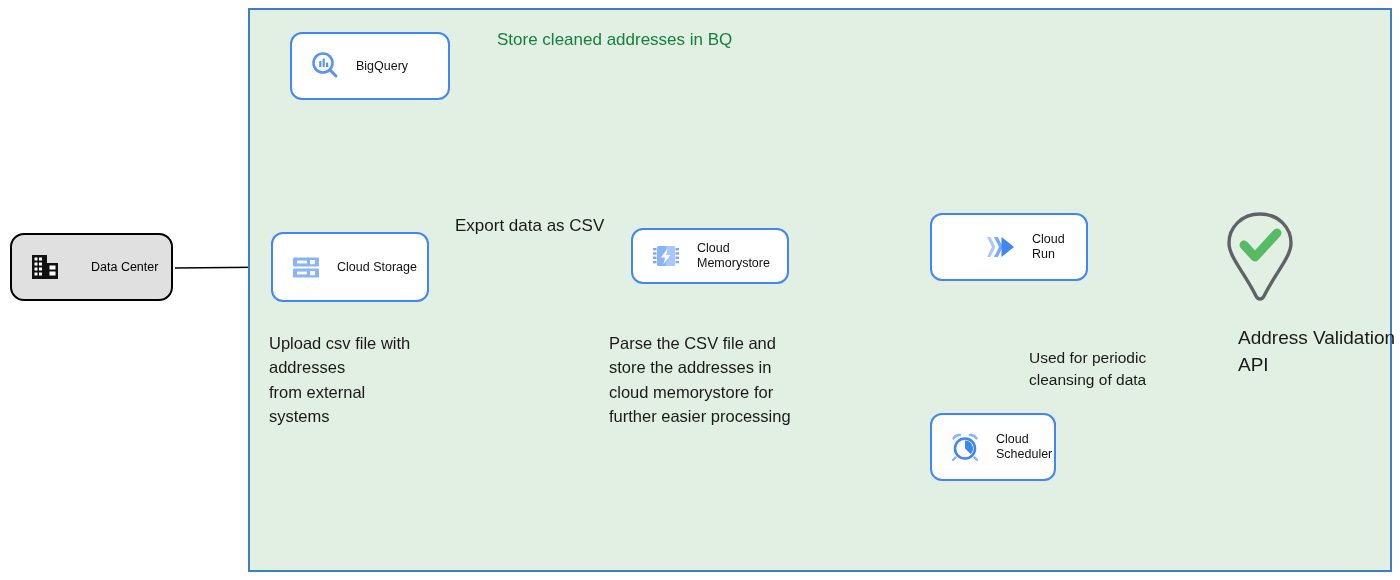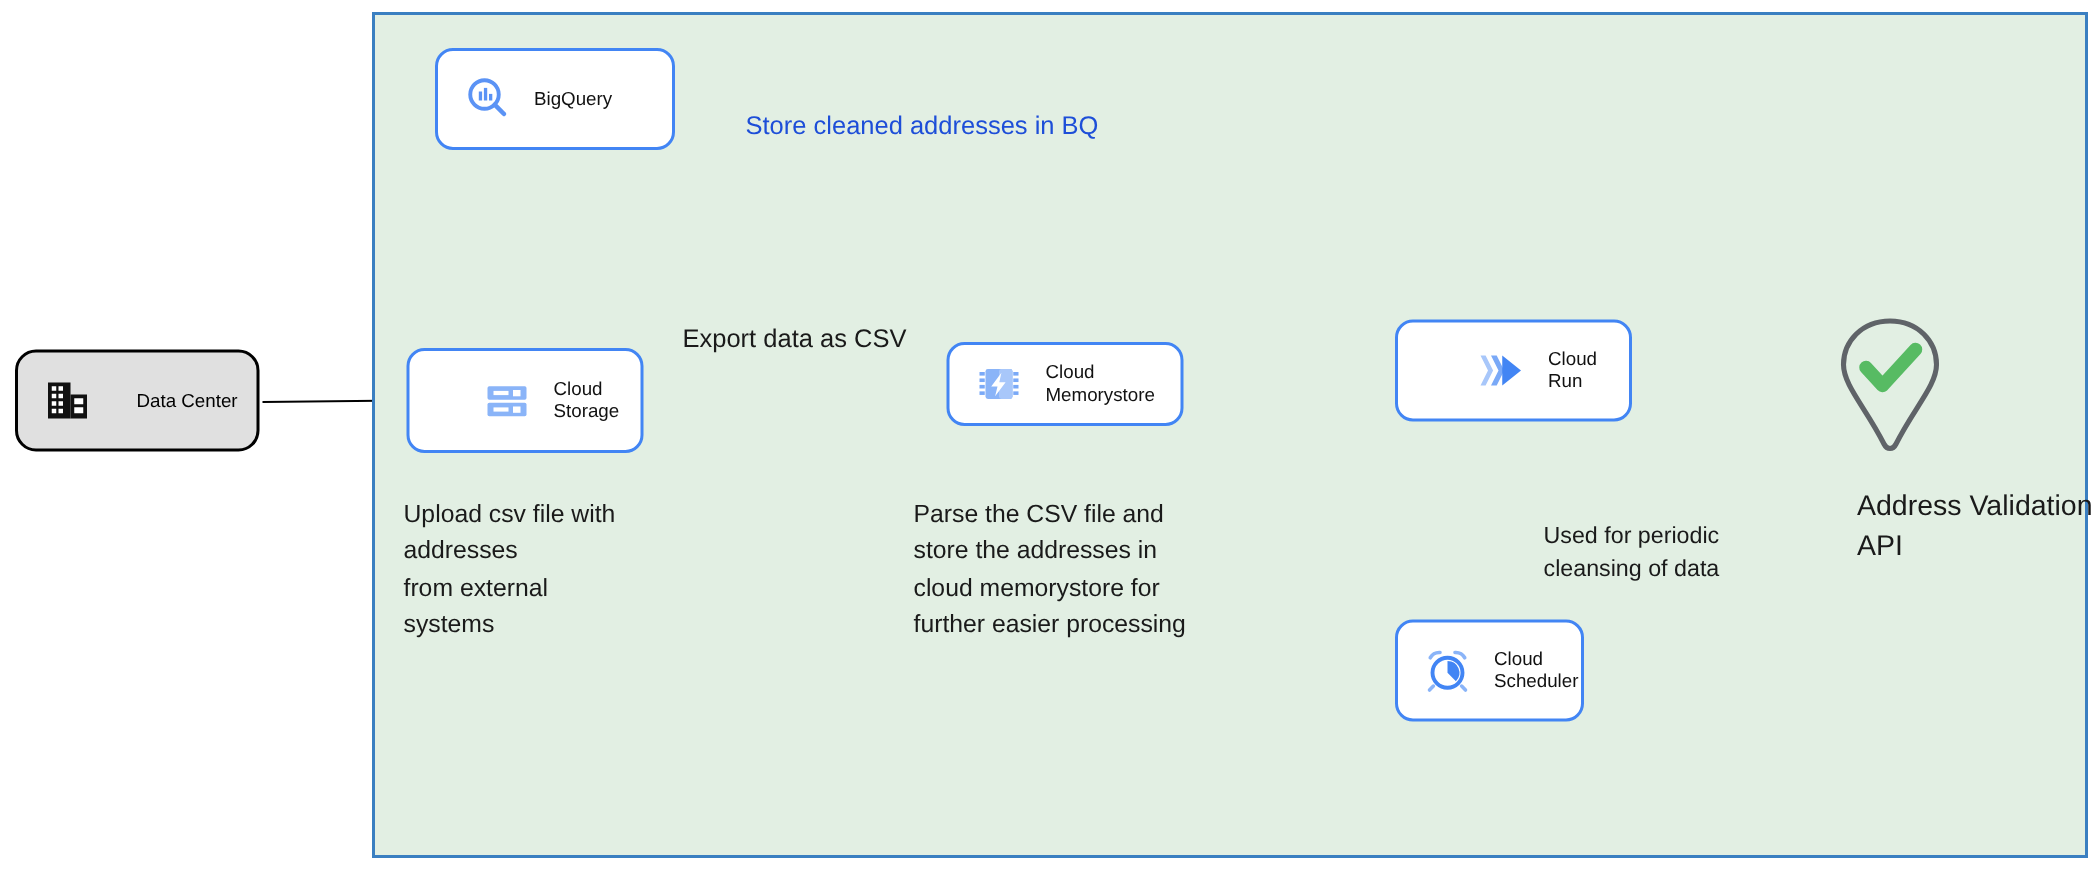--- a/index.html
+++ b/index.html
@@ -16,31 +16,31 @@
       display:flex;align-items:center;justify-content:center;}
   .gcp-node .node-label{font-size:12.5px;color:#111;margin-left:14px;line-height:1.18;}
 
   #node-data-center{left:10px;top:233px;width:163px;height:68px;
       background:#e0e0e0;border:2.5px solid #000;border-radius:14px;}
   #node-data-center .node-icon{width:30px;height:30px;margin-left:18px;flex:0 0 auto;
       display:flex;align-items:center;justify-content:center;}
   #node-data-center .node-label{font-size:12.5px;margin-left:31px;}
 
   #node-bigquery{left:290px;top:32px;width:160px;height:68px;}
-  #node-cloud-storage{left:271px;top:232px;width:158px;height:70px;padding-left:32px;}
+  #node-cloud-storage{left:271px;top:232px;width:158px;height:70px;}
   #node-memorystore{left:631px;top:228px;width:158px;height:56px;}
   #node-cloud-run{left:930px;top:213px;width:158px;height:68px;padding-left:36px;}
   #node-cloud-scheduler{left:930px;top:413px;width:126px;height:68px;}
 
   #node-address-validation{position:absolute;left:1222px;top:210px;width:76px;height:96px;}
 
   .caption{position:absolute;font-size:16.5px;color:#1a1a1a;line-height:1.47;
       white-space:pre-line;}
   #edge-label-export{position:absolute;left:455px;top:216px;font-size:17px;color:#1a1a1a;}
-  #edge-label-store-bq{position:absolute;left:497px;top:30px;font-size:17px;color:#1d4ed8;margin-top:44px;}
+  #edge-label-store-bq{position:absolute;left:497px;top:30px;font-size:17px;color:#15803d;}
   #caption-upload{left:269px;top:331px;}
   #caption-parse{left:609px;top:331px;}
   #caption-periodic{left:1029px;top:347px;font-size:15.5px;line-height:1.42;}
   #label-address-api{left:1238px;top:325px;font-size:19px;line-height:1.42;}
 </style>
 </head>
 <body>
 
 <svg id="canvas" viewBox="0 0 1400 580" xmlns="http://www.w3.org/2000/svg">
 

